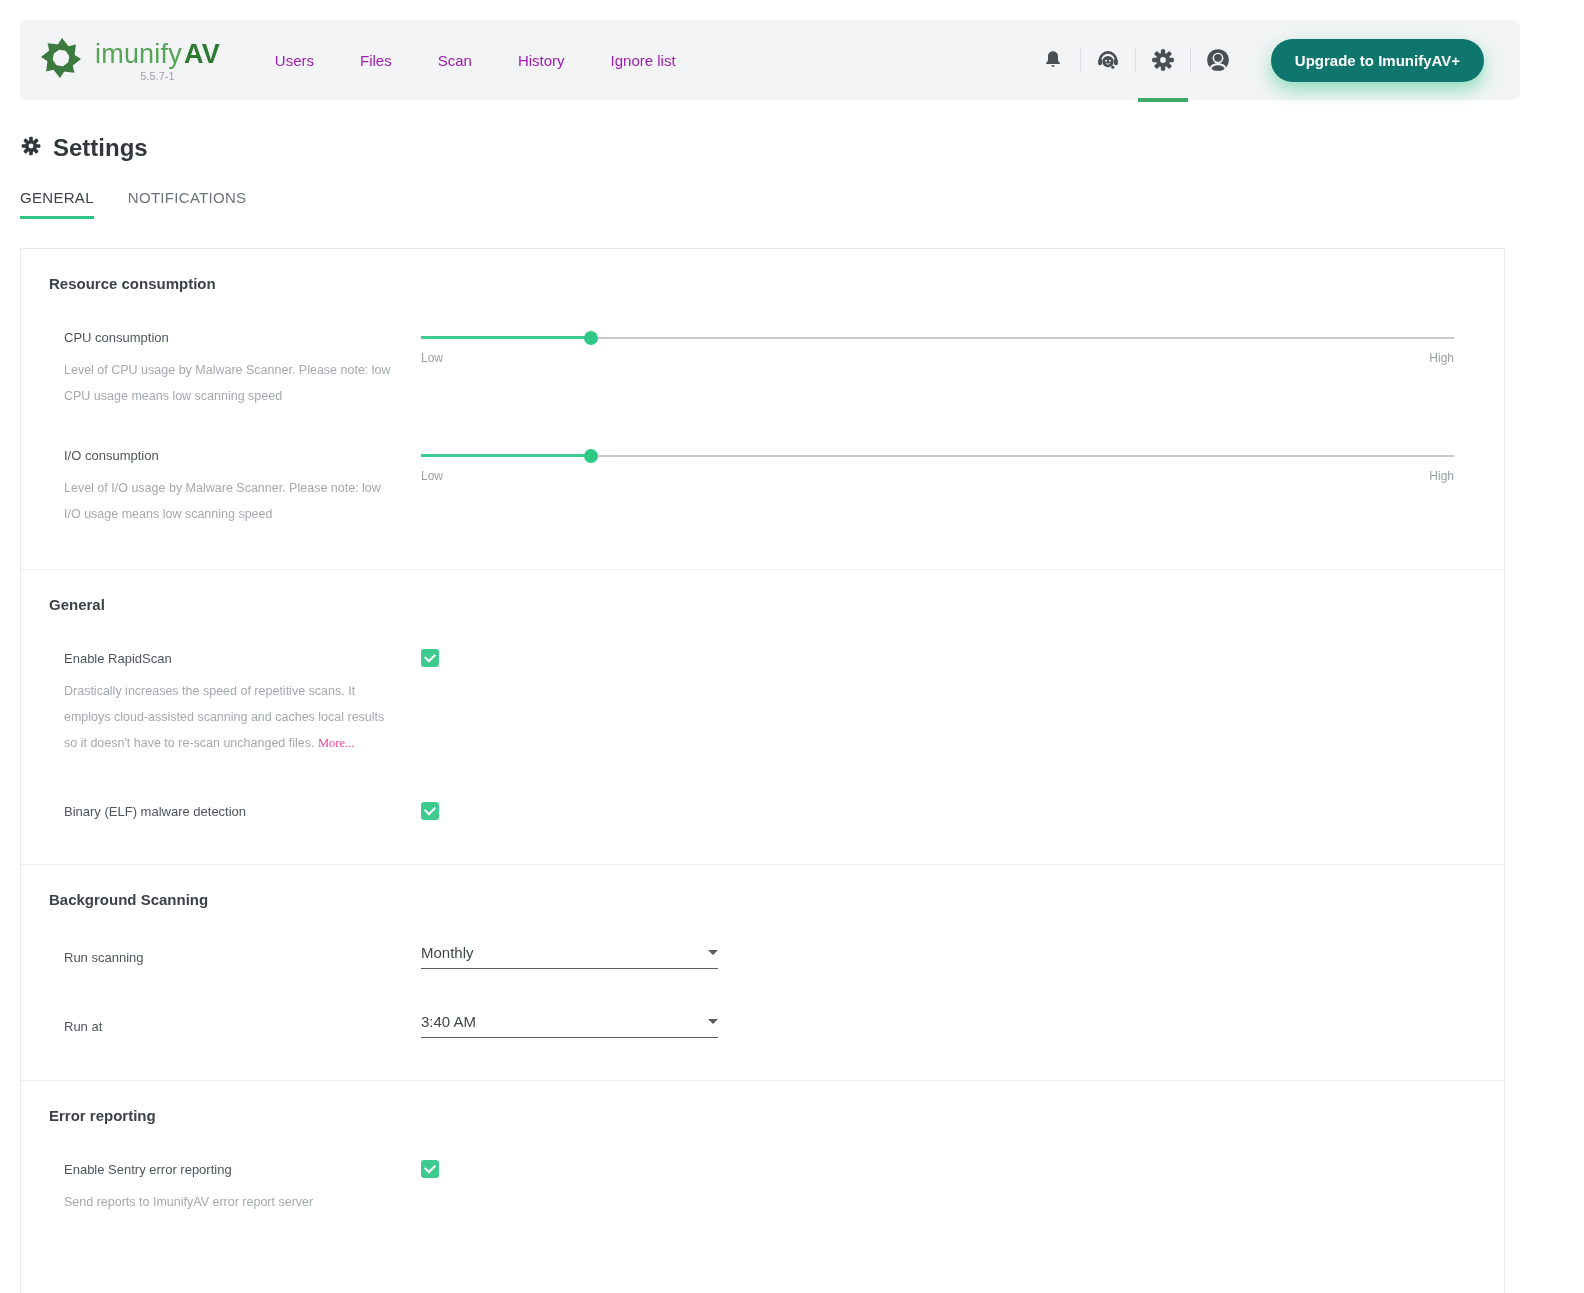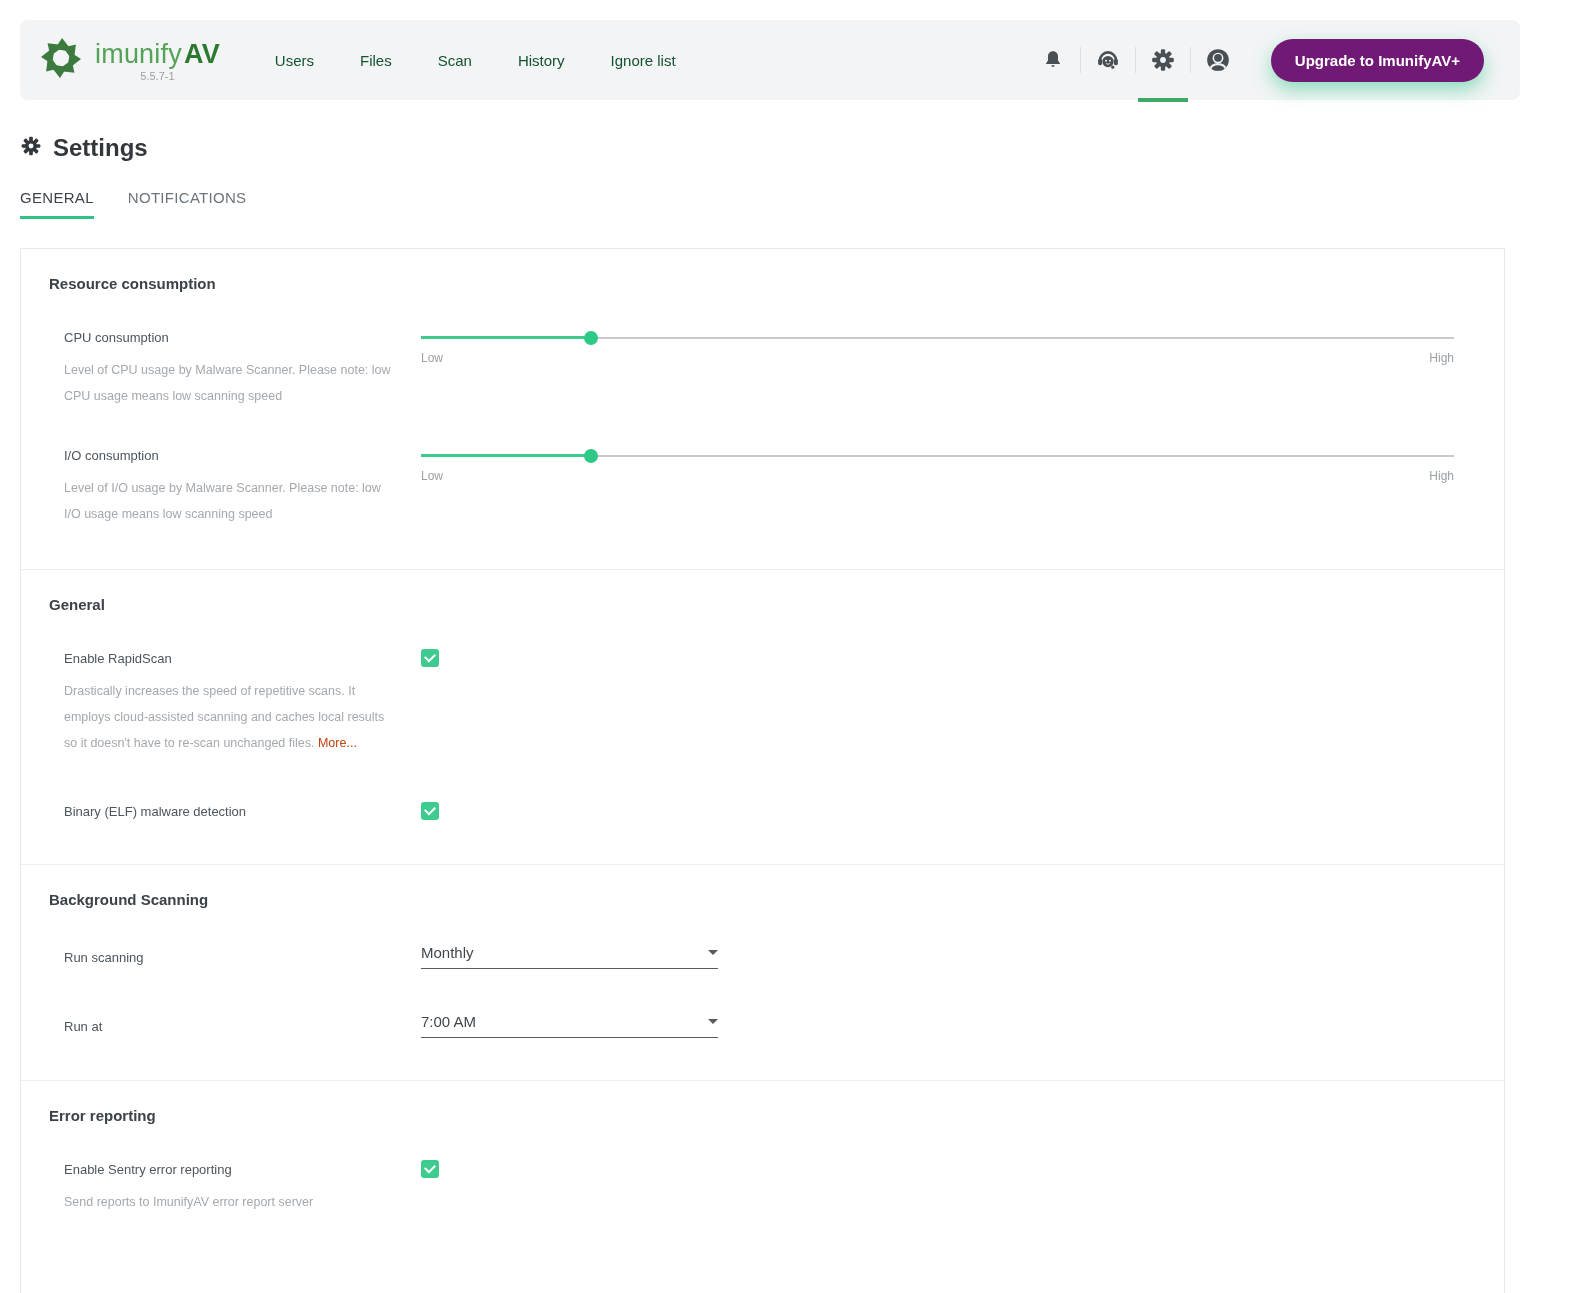--- a/index.html
+++ b/index.html
@@ -10,28 +10,28 @@
   
   .navbar { margin:20px 20px 0 20px; width:1500px; height:80px; background:#f2f4f5;
             border-radius:8px; display:flex; align-items:center; padding-left:18px; position:relative; }
   .logo { display:flex; align-items:center; gap:11px; cursor:pointer; }
   .logo-text-col { display:flex; flex-direction:column; }
   .logo-word { font-size:27px; letter-spacing:.2px; }
   .logo-brand { color:#55a357; font-weight:400; }
   .logo-brand-suffix { color:#2c7a30; font-weight:700; margin-left:2px; }
   .logo-version { font-size:11px; color:#9ba1a7; margin-top:0px;text-align:center; }
   .nav-links { display:flex; list-style:none; margin-left:32px; }
-  .nav-links li { font-size:15px; color:#14532d; padding:0 23px; cursor:pointer; }
+  .nav-links li { font-size:15px; color:#a21caf; padding:0 23px; cursor:pointer; }
   .nav-icons { margin-left:auto; display:flex; align-items:center; height:100%; }
   .icon-btn { width:38px; height:100%; display:flex; align-items:center; justify-content:center;
               position:relative; margin:0 8px; cursor:pointer; }
   .icon-btn.active::after { content:''; position:absolute; bottom:-2px; left:50%; transform:translateX(-50%);
               width:50px; height:4px; background:#3da964; }
   .vdiv { width:1px; height:26px; background:#dcdfe2; }
-  .upgrade-btn { margin:0 36px 0 26px; background:#701a75; color:#fff; border:none; cursor:pointer;
+  .upgrade-btn { margin:0 36px 0 26px; background:#0f766e; color:#fff; border:none; cursor:pointer;
               font-family:inherit; font-size:15px; font-weight:700; padding:13px 24px; border-radius:23px;
               box-shadow:0 8px 18px rgba(62,203,143,.55); }
 
   
   .page-title { margin:34px 1px 0 20px; display:flex; align-items:center; gap:11px; }
   .page-title h1 { font-size:24px; font-weight:700; color:#32373c; }
   .tabs { margin:27px 0 0 20px; display:flex; gap:34px; }
   .tab { font-size:15px; letter-spacing:.3px; cursor:pointer; padding-bottom:10px; }
   .tab.active { color:#3c434a; border-bottom:3px solid #2fc483; }
   .tab:not(.active) { color:#6d757c; padding-bottom:13px; }
@@ -39,21 +39,21 @@
   
   .card { margin:29px 20px 0 20px; width:1485px; background:#fff;
           border:1px solid #e7eaec; border-bottom:3px solid #d7dadd; }
   .section { padding:26px 50px 42px 28px; }
   .section + .section { border-top:1px solid #eceff1; }
   .section-heading { font-size:15px; font-weight:700; color:#3b4248; margin-bottom:36px; }
   .row { display:flex; margin-left:15px; }
   .row-left { width:357px; flex-shrink:0; }
   .row-label { font-size:13px; color:#4d565e; line-height:20px; }
   .row-desc { margin-top:9px; font-size:12.5px; line-height:26px; color:#a3a9ae; max-width:330px; }
-  .row-desc .more-link { color:#c2410c; cursor:pointer; }
+  .row-desc .more-link { color:#ec4899; cursor:pointer;font-family:Liberation Serif, serif; }
 
   
   .slider-wrap { flex:1; }
   .slider-track { position:relative; height:14px; margin-top:3px; cursor:pointer; }
   .track-bg { position:absolute; left:0; right:0; top:6px; height:2px; background:#c6cacc; }
   .track-fill { position:absolute; left:0; top:5px; height:3px; background:#3ecb8f; }
   .slider-handle { position:absolute; top:0; width:14px; height:14px; margin-left:-7px;
                    border-radius:50%; background:#2ec987; cursor:grab; }
   .slider-minmax { display:flex; justify-content:space-between; margin-top:6px;
                    font-size:12px; color:#9aa0a5; }
@@ -270,21 +270,21 @@
         <span class="select-caret"></span>
       </div>
     </div>
 
 
     <div class="row bg-row">
       <div class="row-left">
         <div class="row-label">Run at</div>
       </div>
       <div class="select-box">
-        <span class="select-value">7:00 AM</span>
+        <span class="select-value">3:40 AM</span>
         <span class="select-caret"></span>
       </div>
     </div>
   </div>
 
   <div class="section section-error">
     <div class="section-heading">Error reporting</div>
 
     <div class="row">
       <div class="row-left">

